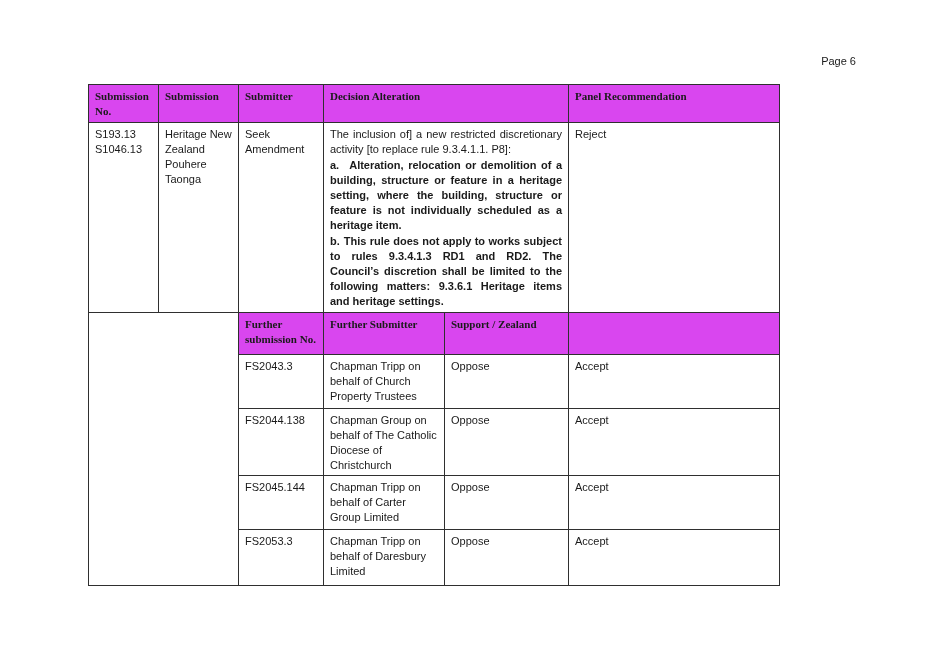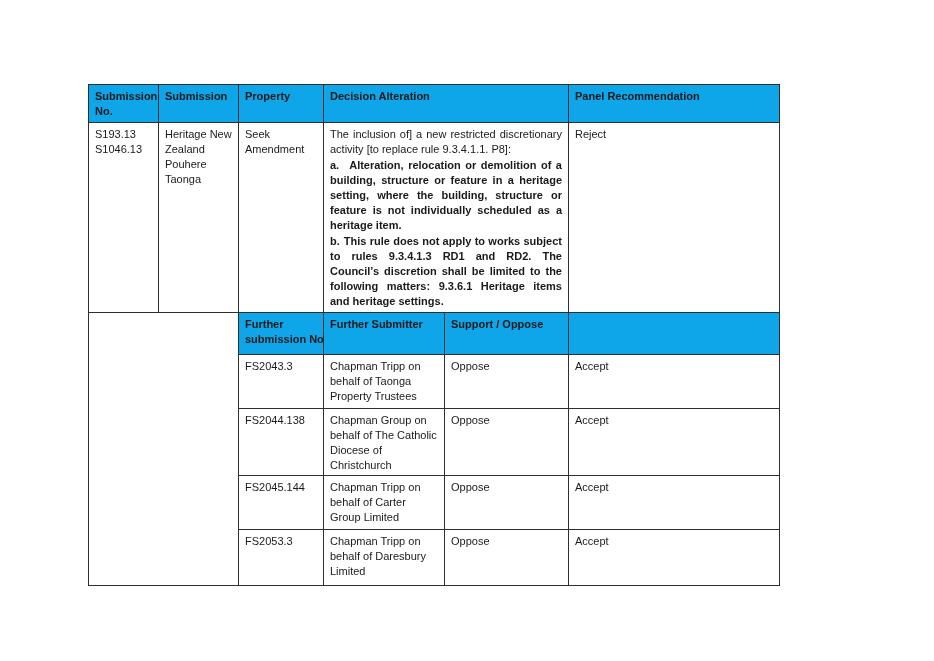--- a/index.html
+++ b/index.html
@@ -38,21 +38,22 @@
     border: 1px solid #2f2f2f;
     vertical-align: top;
     padding: 4px 6px 2px 6px;
     text-align: left;
     font-weight: normal;
     line-height: 15px;
     overflow: hidden;
   }
   table.submissions th {
     font-weight: bold;
-    background: #0ea5e9;
+    background: #d946ef;
+    font-family: Liberation Serif, serif;
   }
   .ctr { text-align: center; }
   .b { font-weight: bold; }
   .blk { display: block; white-space: nowrap; }
   .empty-left { background: #ffffff; }
   tr.h-hdr  { height: 38px; }
   tr.h-main { height: 188px; }
   tr.h-subhdr { height: 42px; }
   tr.h-sub  { height: 54px; }
   tr.h-sub-last { height: 56px; }
@@ -66,36 +67,37 @@
     font-weight: bold;
     text-decoration-thickness: 1px;
     text-underline-offset: 2px;
   }
 </style>
 </head>
 <body>
 
 <div class="canvas">
 
+  <div class="page-number">Page 6</div>
 
   <table class="submissions">
     <colgroup>
       <col style="width:70px">
       <col style="width:80px">
       <col style="width:85px">
       <col style="width:121px">
       <col style="width:124px">
       <col style="width:211px">
     </colgroup>
 
     <tbody>
         <tr class="h-hdr">
       <th>Submission No.</th>
       <th>Submission</th>
-      <th class="ctr">Property</th>
+      <th class="ctr">Submitter</th>
       <th class="ctr" colspan="2">Decision Alteration</th>
       <th>Panel Recommendation</th>
     </tr>
 
     <tr class="h-main">
       <td class="ctr">
         <span class="blk">S193.13</span>
         <span class="blk">S1046.13</span>
       </td>
       <td>Heritage New Zealand Pouhere Taonga</td>
@@ -108,27 +110,27 @@
       <td class="b">Reject</td>
     </tr>
 
     <tr class="h-subhdr">
       <td class="empty-left" rowspan="5" colspan="2"></td>
       <th>
         <span class="blk">Further</span>
         <span class="blk">submission No.</span>
       </th>
       <th class="ctr">Further Submitter</th>
-      <th>Support / Oppose</th>
+      <th>Support / Zealand</th>
       <th></th>
     </tr>
 
     <tr class="h-sub">
       <td>FS2043.3</td>
-      <td>Chapman Tripp on behalf of Taonga Property Trustees</td>
+      <td>Chapman Tripp on behalf of Church Property Trustees</td>
       <td>Oppose</td>
       <td class="b">Accept</td>
     </tr>
 
     <tr class="h-sub">
       <td>FS2044.138</td>
       <td>Chapman Group on behalf of The Catholic Diocese of Christchurch</td>
       <td>Oppose</td>
       <td class="b">Accept</td>
     </tr>

